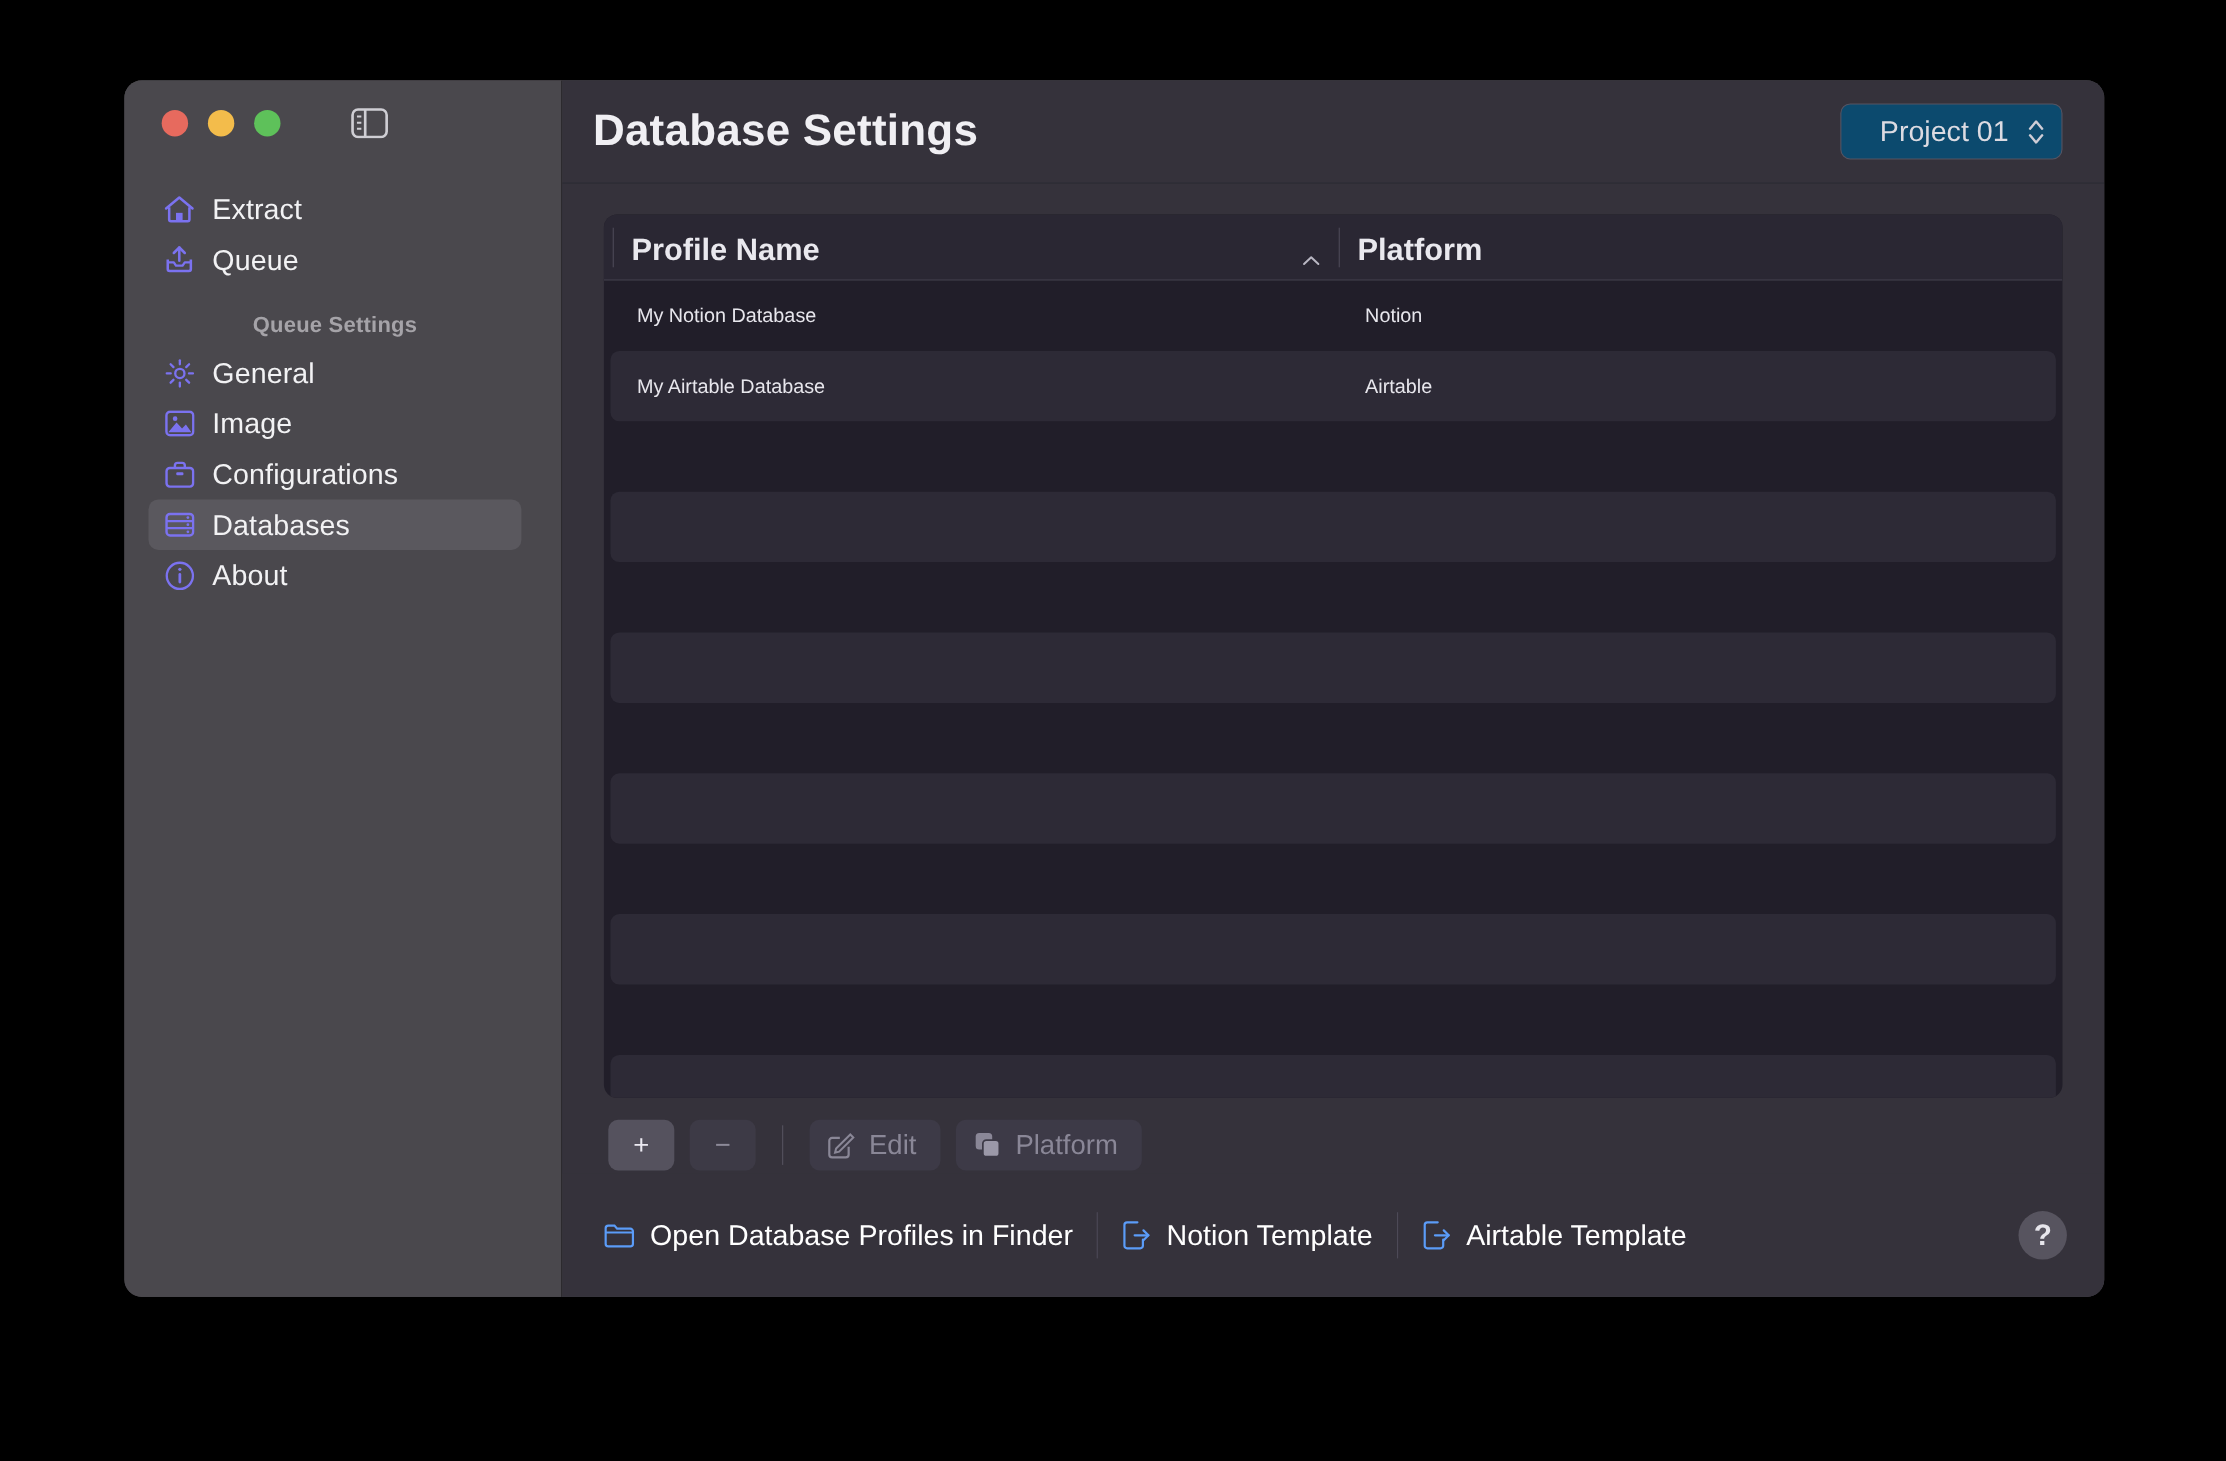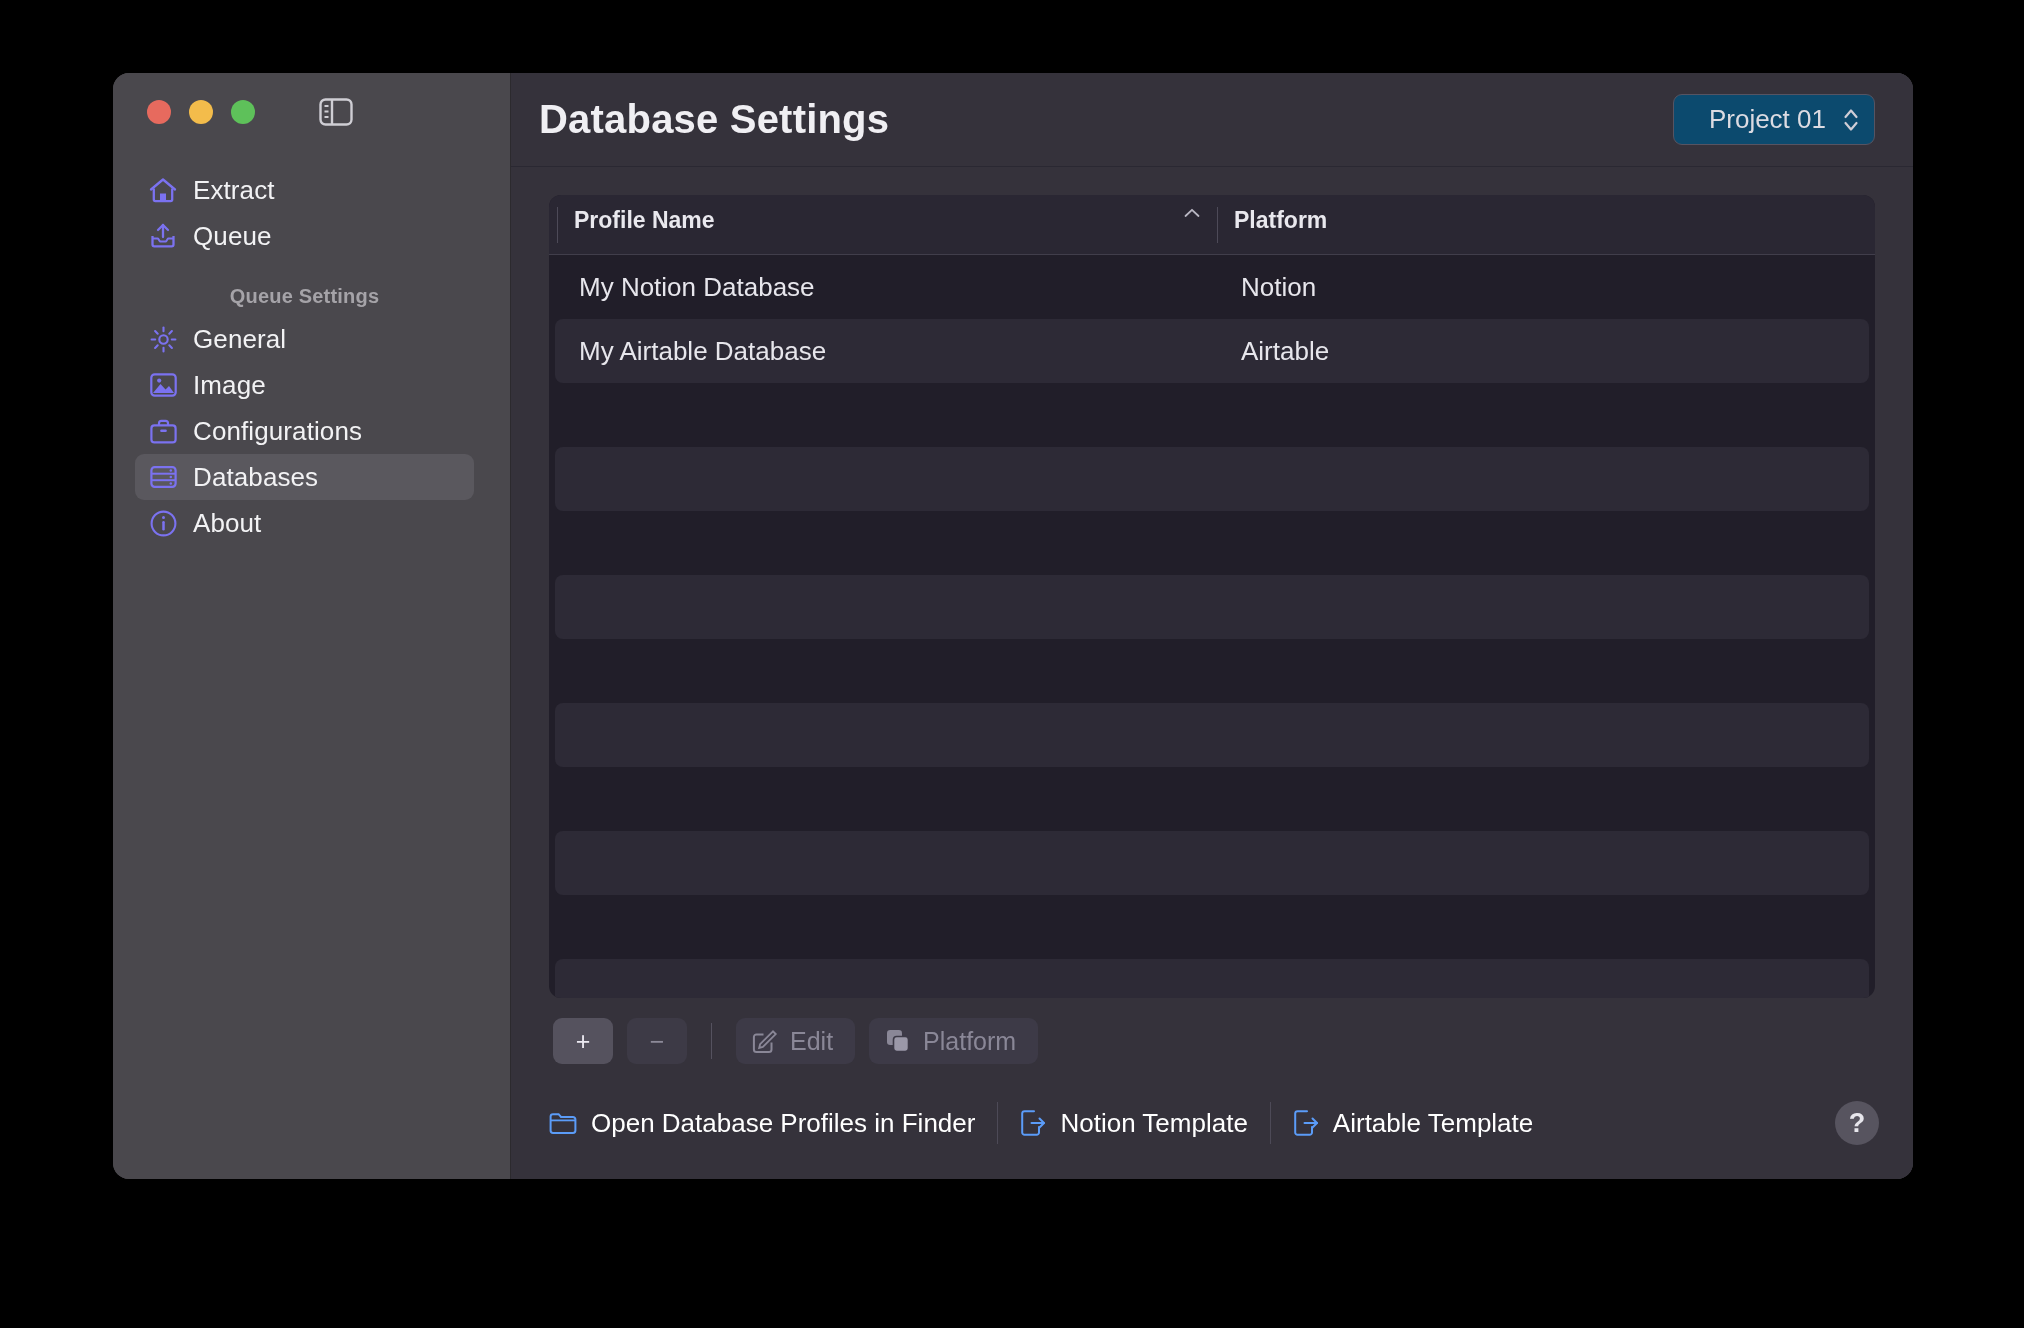--- a/index.html
+++ b/index.html
@@ -96,40 +96,40 @@
     display: flex; flex-direction: column;
   }
   #table-head {
     height: 60px; flex: 0 0 60px;
     display: flex; align-items: center;
     border-bottom: 1px solid #413e4b;
     background: #2a2733;
     padding-left: 8px;
   }
   .th {
-    color: #e9e8ee; font-size: 23px; font-weight: bold;
-    display: flex; align-items: flex-start;
+    color: #e9e8ee; font-size: 28px; font-weight: bold;
+    display: flex; align-items: flex-end;
     height: 36px;
     border-left: 1px solid #4d4a58;
     padding-left: 16px;
   }
   .th.col-name { width: 660px; justify-content: space-between; padding-right: 16px; }
   .th.col-platform { flex: 1; }
   .sort-caret { color: #b9b7c3; font-size: 18px; line-height: 1; }
 
   #table-body { flex: 1; position: relative; }
   .row {
     height: 64px;
     display: flex; align-items: center;
     padding: 0 10px;
     margin: 0 6px;
     border-radius: 8px;
   }
   .row.alt { background: #2d2a36; }
-  .cell { color: #e7e6ec; font-size: 26px; }
+  .cell { color: #e7e6ec; font-size: 18px; }
   .cell.col-name { width: 660px; padding-left: 14px; }
   .cell.col-platform { flex: 1; padding-left: 16px; }
 
   
   #table-toolbar {
     display: flex; align-items: center; gap: 14px;
     padding: 20px 0 0 4px;
     flex: 0 0 auto;
   }
   .tbtn {

